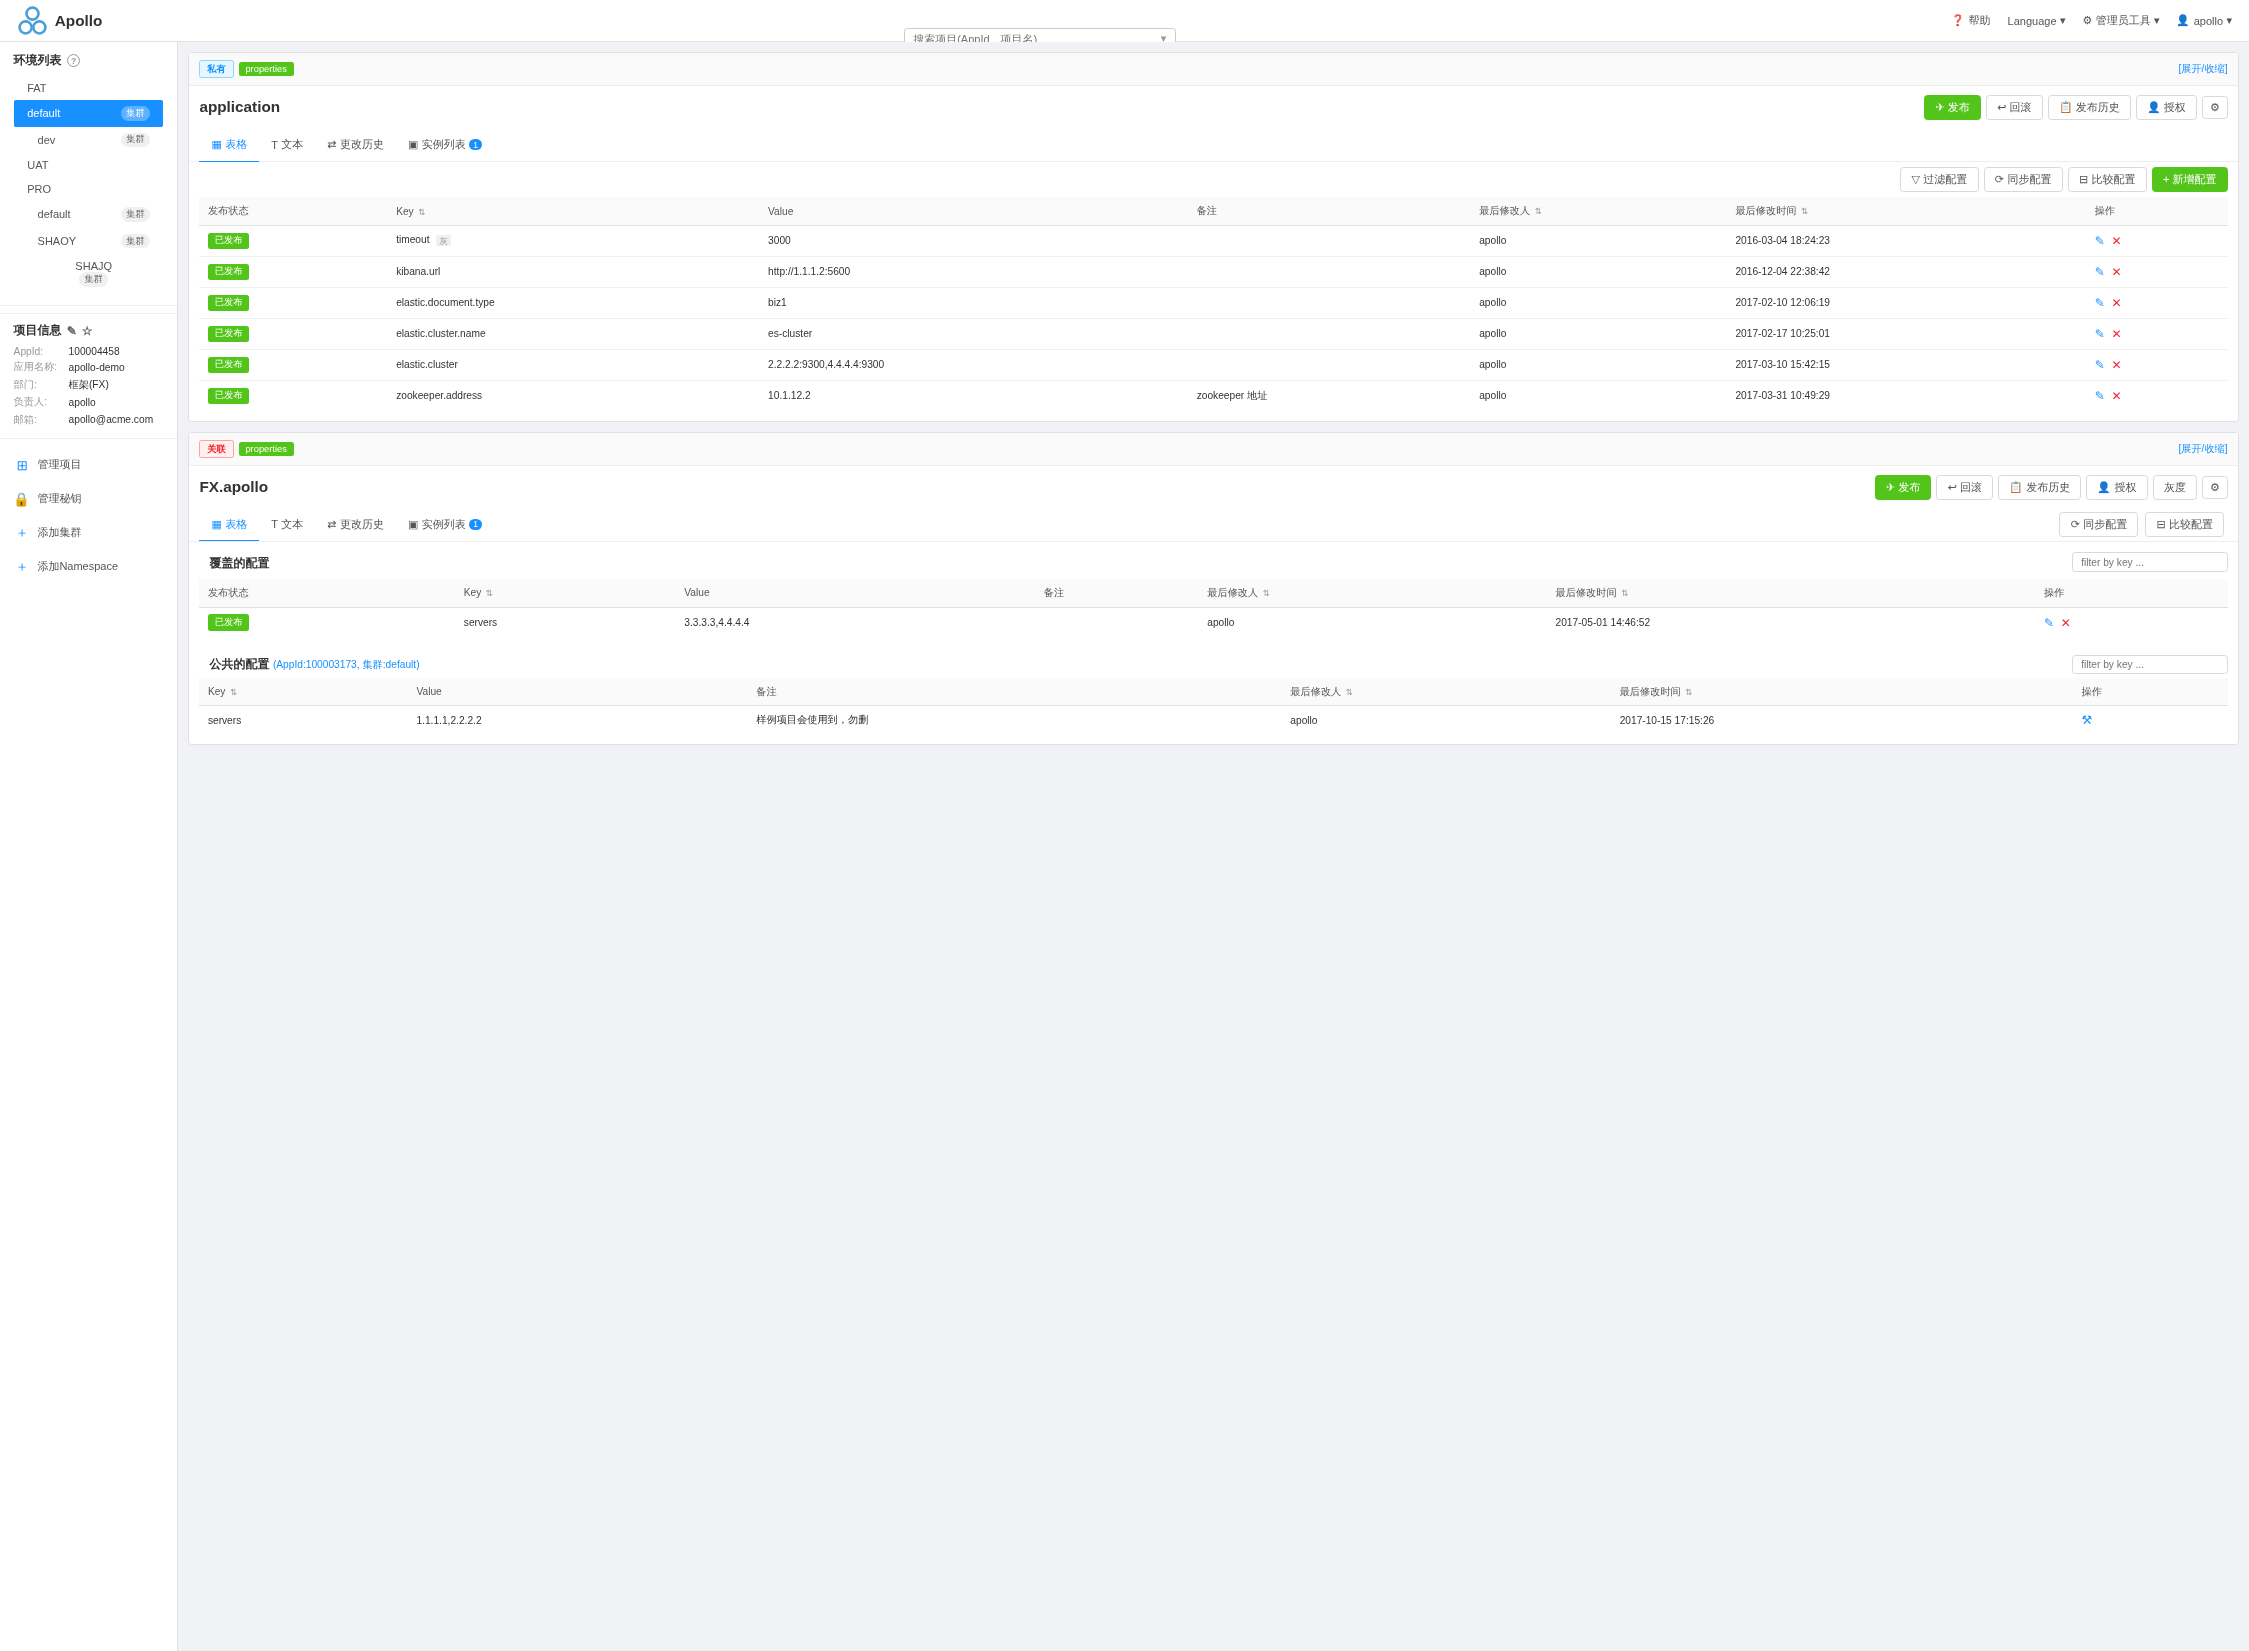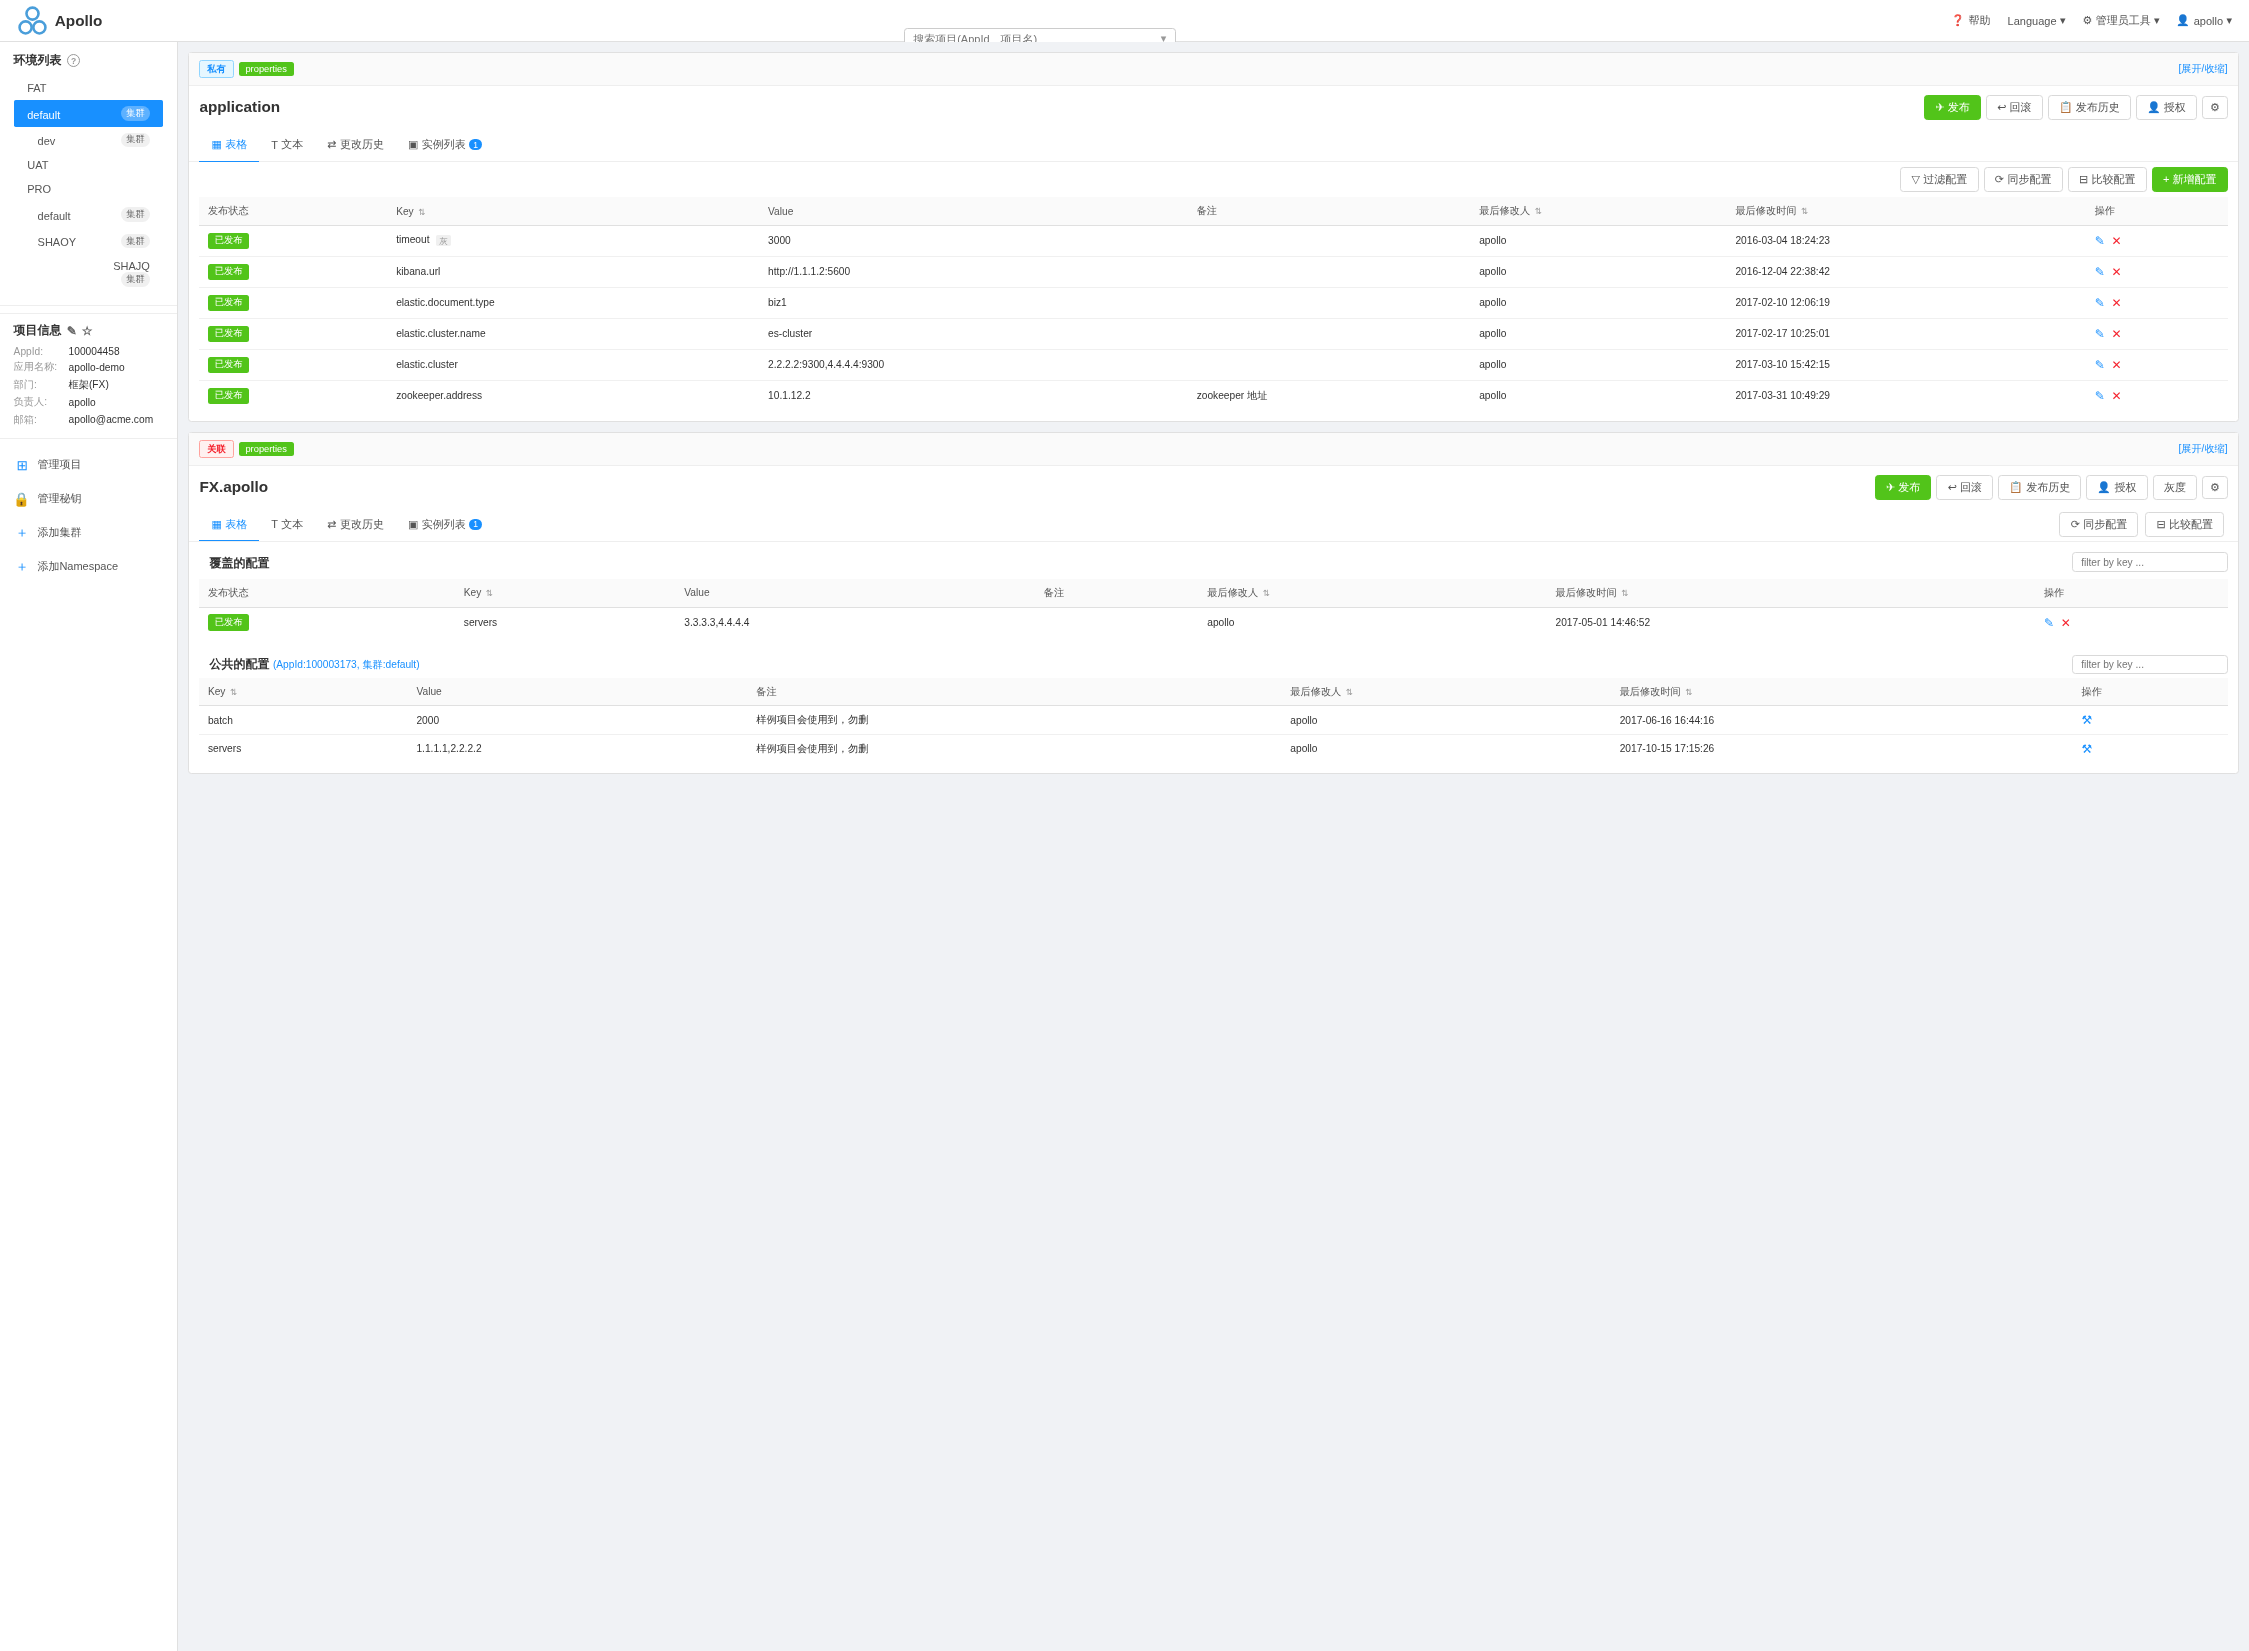--- a/index.html
+++ b/index.html
@@ -17,21 +17,21 @@
     .header-right span { cursor: pointer; display: flex; align-items: center; gap: 3.4px; }
 
     
     .layout { display: flex; height: calc(100vh - 42px); }
 
     
     .sidebar { width: 178px; background: #fff; border-right: 0.8px solid #e0e0e0; overflow-y: auto; flex-shrink: 0; }
     .sidebar-section { padding: 10.2px 13.6px 5.1px; }
     .sidebar-title { font-size: 12px; font-weight: bold; color: #333; display: flex; align-items: center; gap: 5.1px; margin-bottom: 6.8px; }
     .sidebar-title .help-icon { color: #999; cursor: pointer; }
-    .sidebar-item { padding: 6px 13.6px; cursor: pointer; display: flex; align-items: flex-end; justify-content: space-between; font-size: 11px; color: #555; }
+    .sidebar-item { padding: 6px 13.6px; cursor: pointer; display: flex; align-items: center; justify-content: space-between; font-size: 11px; color: #555; }
     .sidebar-item.active { background: #1890ff; color: #fff; border-radius: 1.7px; }
     .sidebar-item.active .cluster-badge { background: rgba(255,255,255,0.3); color: #fff; }
     .cluster-badge { font-size: 9.3px; background: #f0f0f0; color: #666; padding: 0.8px 5.1px; border-radius: 8.5px; }
     .sidebar-divider { border: none; border-top: 0.8px solid #eee; margin: 6.8px 0; }
     .sidebar-info { padding: 8.5px 13.6px; border-top: 0.8px solid #eee; }
     .sidebar-info-title { font-size: 12px; font-weight: bold; margin-bottom: 6.8px; display: flex; align-items: center; gap: 5.1px; }
     .sidebar-info-title .icon-btn { cursor: pointer; color: #666; }
     .info-row { display: flex; align-items: center; margin-bottom: 3.4px; font-size: 10.2px; color: #666; }
     .info-label { width: 55px; color: #999; flex-shrink: 0; }
     .info-value { color: #333; }
@@ -484,32 +484,20 @@
               <th>Key <span class="sort-icon">⇅</span></th>
               <th>Value</th>
               <th>备注</th>
               <th>最后修改人 <span class="sort-icon">⇅</span></th>
               <th>最后修改时间 <span class="sort-icon">⇅</span></th>
               <th>操作</th>
             </tr>
           </thead>
           <tbody>
             <tr>
-              <td>batch</td>
-              <td>2000</td>
-              <td>样例项目会使用到，勿删</td>
-              <td>apollo</td>
-              <td>2017-06-16 16:44:16</td>
-              <td>
-                <div class="action-btns">
-                  <span class="action-btn">⚒</span>
-                </div>
-              </td>
-            </tr>
-            <tr>
               <td>servers</td>
               <td>1.1.1.1,2.2.2.2</td>
               <td>样例项目会使用到，勿删</td>
               <td>apollo</td>
               <td>2017-10-15 17:15:26</td>
               <td>
                 <div class="action-btns">
                   <span class="action-btn">⚒</span>
                 </div>
               </td>

